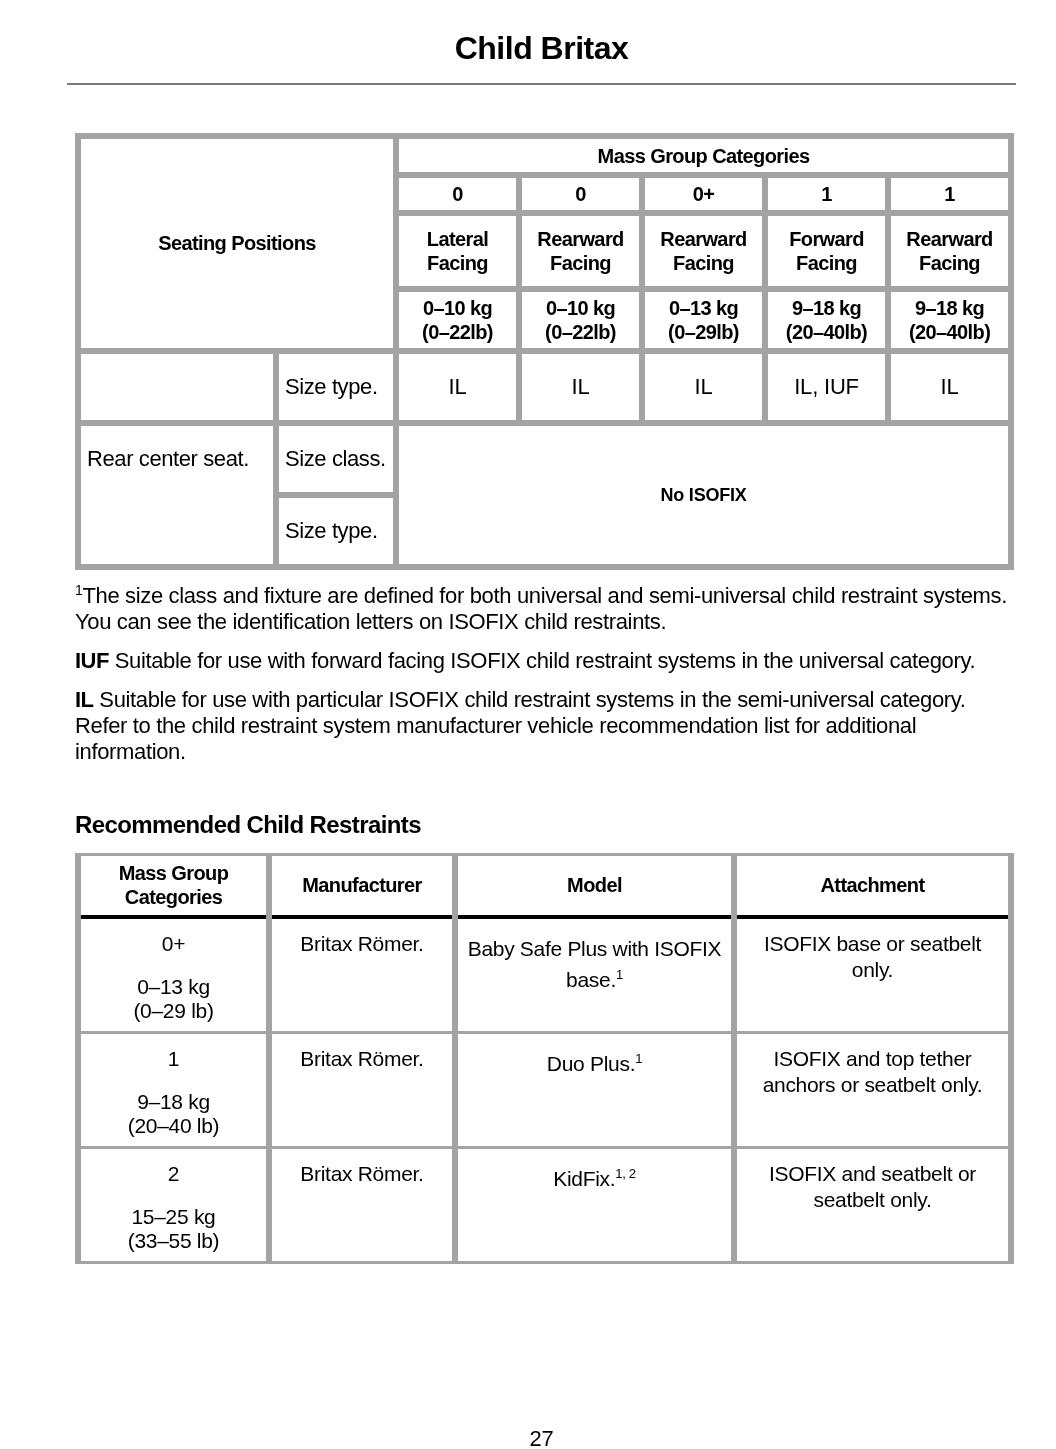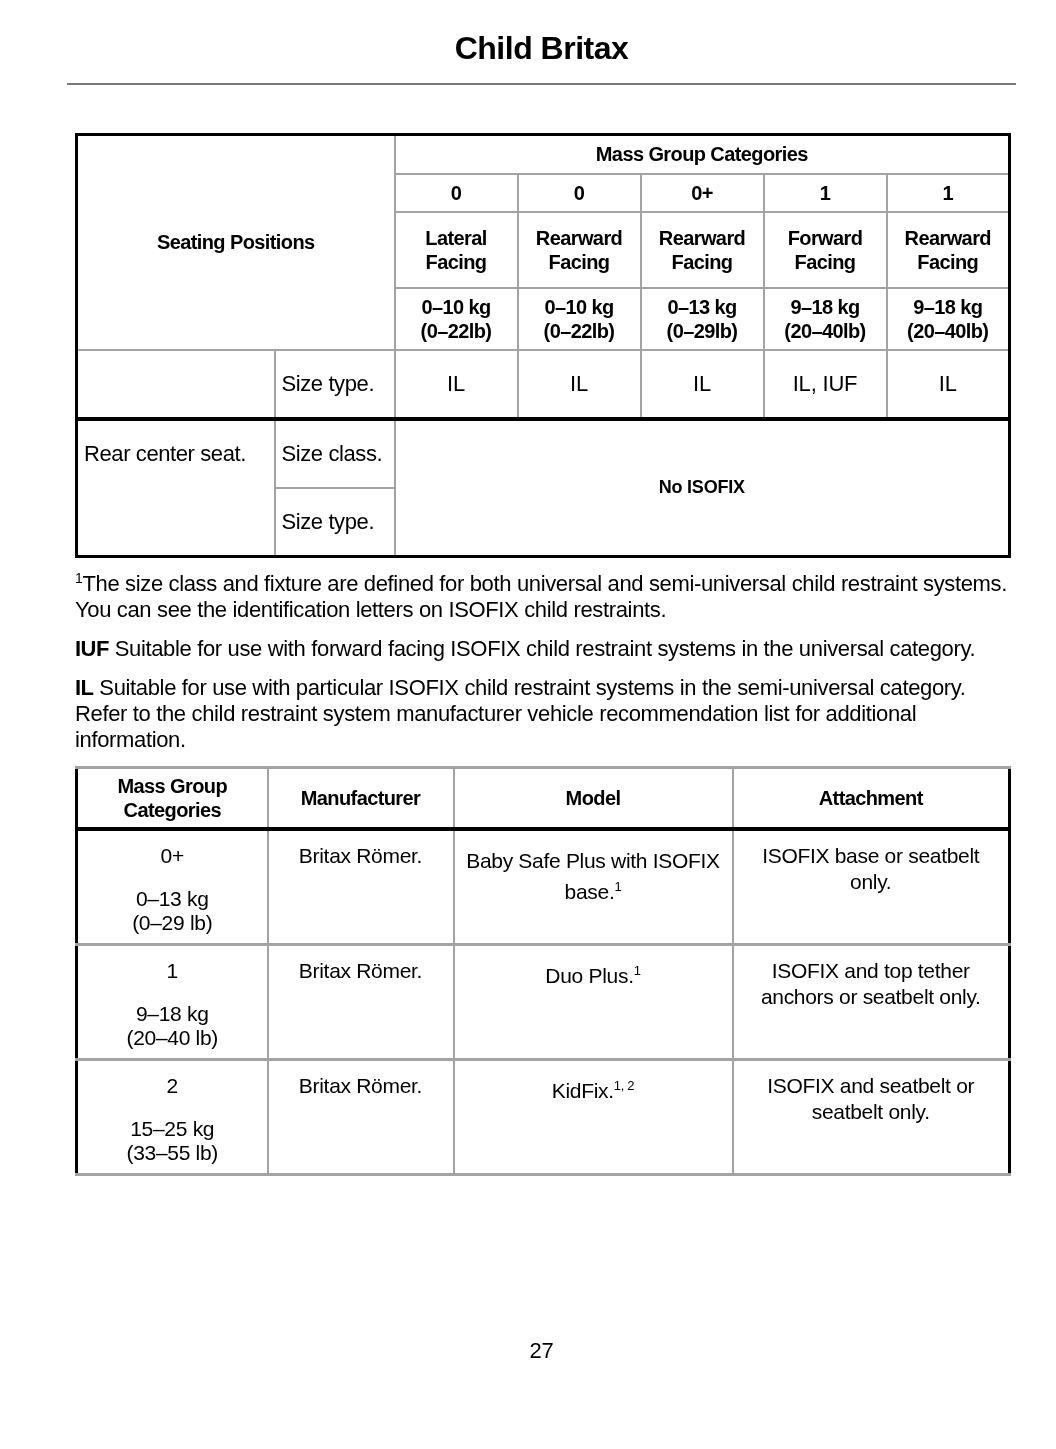--- a/index.html
+++ b/index.html
@@ -5,21 +5,21 @@
   html,body{margin:0;padding:0;background:#fff;color:#000;}
   body{width:1056px;height:1449px;overflow:hidden;
        font-family:"Liberation Sans",sans-serif;letter-spacing:-0.2px;}
   .content{margin-left:75px;width:933px;}
 
   .page-title{font-size:32px;font-weight:bold;text-align:center;
               margin:30px 0 16px 0;letter-spacing:-0.5px;}
   .title-rule{border:0;border-top:2px solid #7a7a7a;margin:0 -8px;}
 
   table{border-collapse:collapse;table-layout:fixed;width:933px;}
-  td{border:2px solid #a3a3a3;overflow:hidden;}
+  td{border:6px solid #a3a3a3;overflow:hidden;}
   .t1,.t2{border:3px solid #000;}
 
   
   .t1{margin-top:48px;}
   .t1 .hcell{font-weight:bold;text-align:center;vertical-align:middle;
              font-size:20px;line-height:24px;letter-spacing:-0.6px;}
   .t1 .corner{font-weight:bold;text-align:center;vertical-align:middle;
               font-size:20px;letter-spacing:-0.6px;margin-top:14px;}
   .t1 .val{text-align:center;vertical-align:middle;font-size:22px;}
   .t1 .label{font-size:22px;text-align:left;vertical-align:middle;
@@ -128,20 +128,21 @@
     </tr>
   </tbody>
     </table>
 
   <p class="note"><sup>1</sup><span>The size class and fixture are defined for both universal and semi-universal child restraint systems. You can see the identification letters on ISOFIX child restraints.</span></p>
 
   <p class="note"><span class="term">IUF</span> <span>Suitable for use with forward facing ISOFIX child restraint systems in the universal category.</span></p>
 
   <p class="note"><span class="term">IL</span> <span>Suitable for use with particular ISOFIX child restraint systems in the semi-universal category. Refer to the child restraint system manufacturer vehicle recommendation list for additional information.</span></p>
 
+  <div class="section-heading">Recommended Child Restraints</div>
 
   <table class="t2">
     <colgroup>
       <col style="width:191px">
         <col style="width:186px">
       <col style="width:279px">
         <col style="width:277px">
     </colgroup>
     <tbody>
         <tr class="hdr" style="height:62px">

